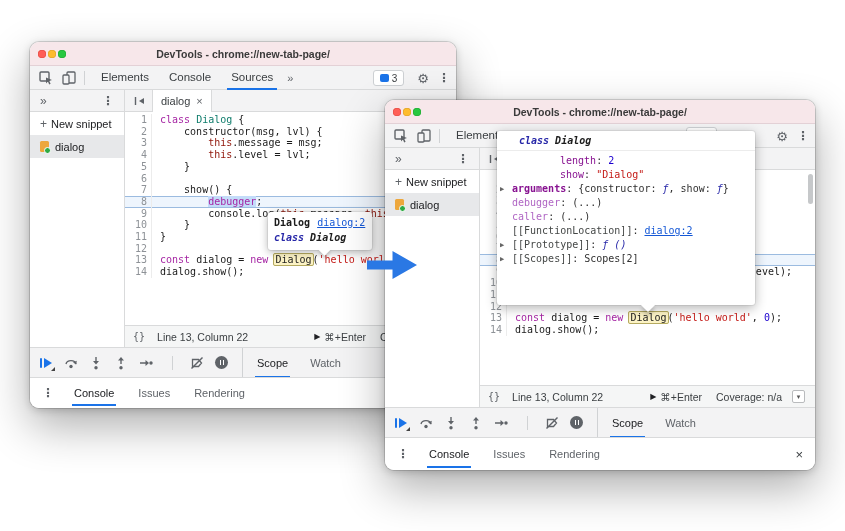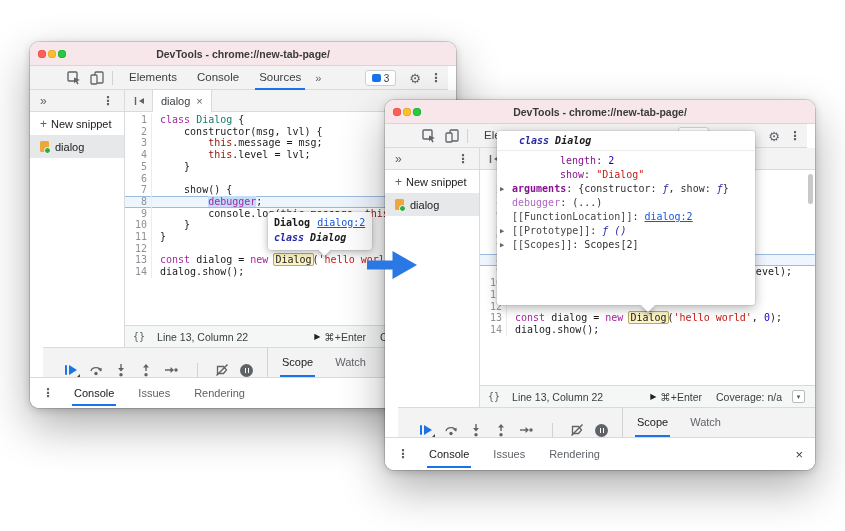--- a/index.html
+++ b/index.html
@@ -19,22 +19,22 @@
   .titlebar{position:absolute;left:0;top:0;right:0;height:24px;background:var(--pink);
     border-bottom:1px solid var(--pinkline);}
   .tl{position:absolute;top:8px;width:8px;height:8px;border-radius:50%;}
   .tl.red{left:8px;background:#ff5f57;box-shadow:inset 0 0 0 .5px #e0443e;}
   .tl.yel{left:18px;background:#febc2e;box-shadow:inset 0 0 0 .5px #d89d23;}
   .tl.grn{left:28px;background:#28c840;box-shadow:inset 0 0 0 .5px #1ba32c;}
   .wtitle{position:absolute;left:0;right:0;top:0;height:24px;line-height:24px;text-align:center;
     font-size:10.5px;font-weight:700;color:#3a3a3a;}
 
   
-  .toolbar{position:absolute;left:0;top:24px;right:8px;height:24px;background:var(--bar);
-    border-bottom:1px solid var(--border);display:flex;align-items:center;padding-left:28px;}
+  .toolbar{position:absolute;left:0;top:24px;right:0;height:24px;background:var(--bar);
+    border-bottom:1px solid var(--border);display:flex;align-items:center;}
   .tbicon{margin-left:9px;flex:0 0 auto;}
   .vsep{width:1px;height:14px;background:#d0d2d4;margin:0 6px 0 8px;}
   .ptab{height:24px;line-height:23px;padding:0 10px;font-size:11.5px;color:#3c4043;position:relative;}
   .ptab.active::after{content:"";position:absolute;left:6px;right:6px;bottom:0;height:2px;background:var(--accent);}
   .morechev{font-size:11px;color:var(--muted);padding:0 4px;}
   .msgbtn{position:absolute;top:4px;height:16px;width:31px;border:1px solid #cdd0d3;border-radius:3px;
     background:#fff;display:flex;align-items:center;justify-content:center;gap:3px;}
   .back .msgbtn{right:52px;} .front .msgbtn{right:98px;top:3px;}
   .bubble{width:9px;height:8px;background:var(--accent);border-radius:2px;position:relative;}
   .bubble::after{content:"";position:absolute;left:1px;bottom:-2px;border:2px solid transparent;border-top-color:var(--accent);}
@@ -80,22 +80,22 @@
   .statusbar{position:absolute;left:95px;right:0;height:22px;background:#f5f6f6;border-top:1px solid var(--border);
     display:flex;align-items:center;padding:0 10px 0 8px;font-size:10.5px;color:#3c4043;}
   .back .statusbar{top:283px;} .front .statusbar{top:285px;}
   .fmt{font-family:"DejaVu Sans Mono",monospace;color:var(--muted);font-size:10px;}
   .pos{margin-left:12px;}
   .spacer{flex:1;}
   .runico{font-size:8px;margin-right:4px;color:#202124;}
   .cov{margin-left:14px;}
   .statbox{margin-left:10px;width:13px;height:13px;border:1px solid #b9bbbd;border-radius:2px;
     display:flex;align-items:center;justify-content:center;font-size:7px;color:#555;background:#fff;}
-  .debugbar{position:absolute;left:13px;right:0;height:30px;background:var(--bar);border-top:1px solid var(--border);
-    display:flex;align-items:flex-end;padding-left:12px;}
+  .debugbar{position:absolute;left:0;right:0;height:30px;background:var(--bar);border-top:1px solid var(--border);
+    display:flex;align-items:center;}
   .back .debugbar{top:305px;} .front .debugbar{top:307px;}
   .dbgicons{display:flex;align-items:center;gap:11px;padding-left:10px;width:212px;}
   .ic-resume{position:relative;width:13px;height:12px;}
   .ic-resume .bar{position:absolute;left:0;top:1px;width:2px;height:10px;background:var(--accent);border-radius:1px;}
   .ic-resume .tri{position:absolute;left:4px;top:1px;width:0;height:0;
     border-left:8px solid var(--accent);border-top:5px solid transparent;border-bottom:5px solid transparent;}
   .ic-resume::after{content:"";position:absolute;right:-2px;bottom:-2px;border-left:4px solid transparent;border-bottom:4px solid #444;}
   .excircle{width:13px;height:13px;border-radius:50%;background:var(--muted);position:relative;}
   .excircle::before,.excircle::after{content:"";position:absolute;top:4px;width:1.5px;height:5px;background:#fff;}
   .excircle::before{left:4.5px;} .excircle::after{left:7.5px;}
@@ -434,20 +434,21 @@
 
     <div class="popover">
       <div class="phead">
         <span class="sig-kw">class</span><span class="sig-name">Dialog</span>
       </div>
       <div class="prows">
           <div class="prow"><span class="pv-pn">length</span><span class="pv-p">: </span><span class="pv-n">2</span></div>
           <div class="prow"><span class="pv-pn">show</span><span class="pv-p">: </span><span class="pv-s">"Dialog"</span></div>
           <div class="prow"><span class="parrow">▶</span><span class="pv-pnb">arguments</span><span class="pv-p">: {constructor: </span><span class="pv-fn">ƒ</span><span class="pv-p">, show: </span><span class="pv-fn">ƒ</span><span class="pv-p">}</span></div>
           <div class="prow"><span class="pv-dim">debugger</span><span class="pv-p">: (...)</span></div>
+          <div class="prow"><span class="pv-dim">caller</span><span class="pv-p">: (...)</span></div>
           <div class="prow"><span class="pv-int">[[FunctionLocation]]</span><span class="pv-p">: </span><span class="pv-lnk">dialog:2</span></div>
           <div class="prow"><span class="parrow">▶</span><span class="pv-int">[[Prototype]]</span><span class="pv-p">: </span><span class="pv-fn">ƒ ()</span></div>
           <div class="prow"><span class="parrow">▶</span><span class="pv-int">[[Scopes]]</span><span class="pv-p">: Scopes[2]</span></div>
         </div>
       <span class="caret"></span>
     </div>
   </div>
 
   <div class="bluearrow"></div>
 </div>

